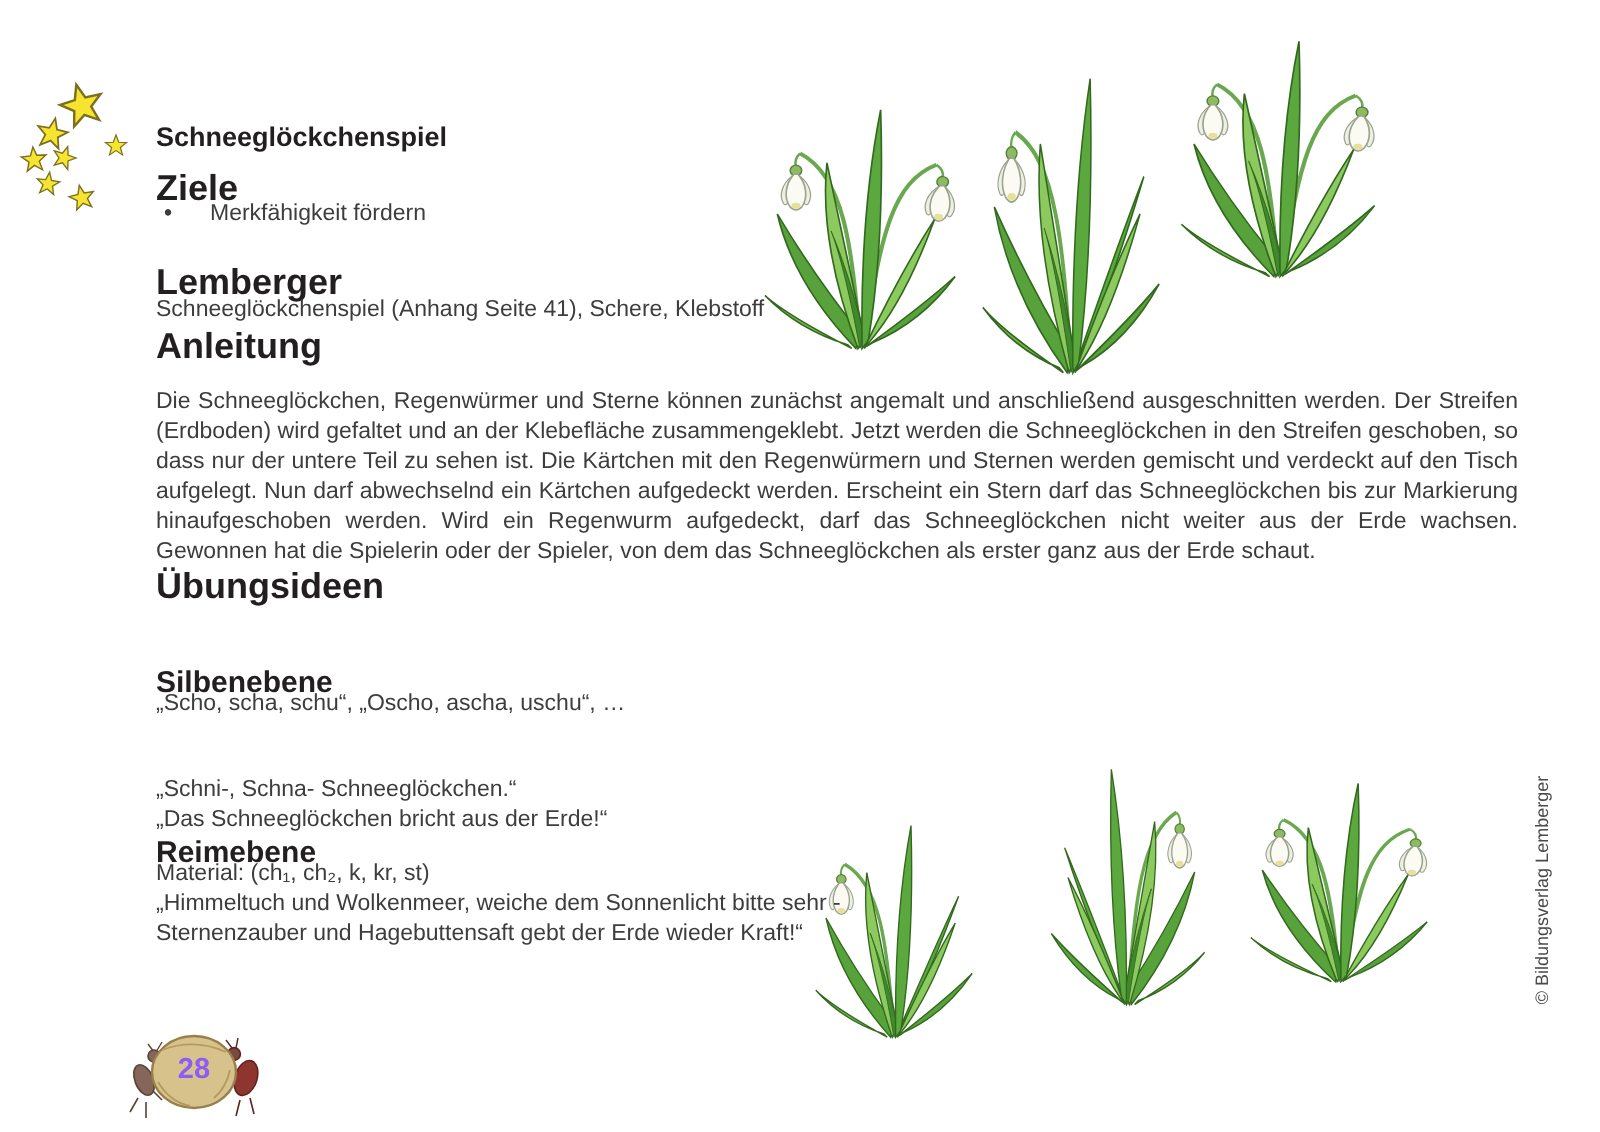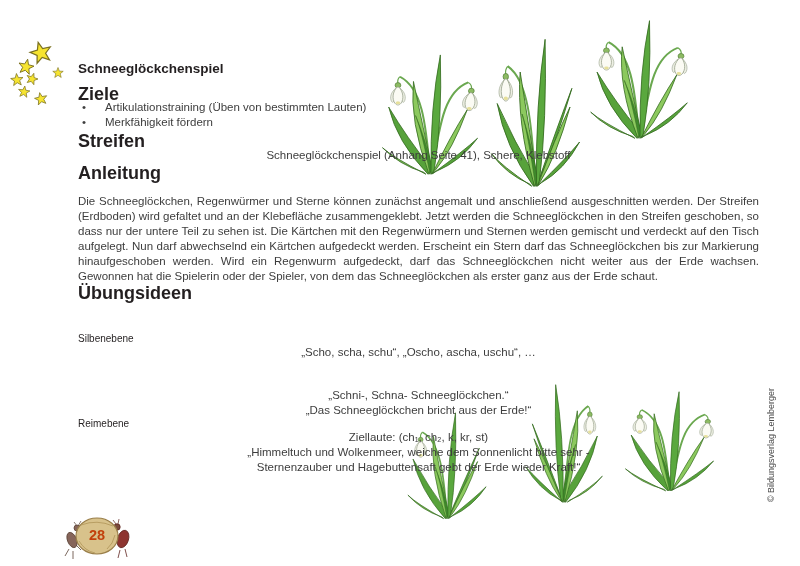--- a/index.html
+++ b/index.html
@@ -4,32 +4,32 @@
 <style>
   html,body{margin:0;padding:0;}
   body{width:800px;height:566px;background:#ffffff;overflow:hidden;
        font-family:"Liberation Sans","DejaVu Sans",sans-serif;}
   .page{position:relative;width:800px;height:484px;background:#fff;}
   .abs{position:absolute;}
   .col{left:78px;width:681px;}
   h1,h2,h3,p,ul{margin:0;padding:0;}
   .title{font-size:13.5px;font-weight:bold;color:#231f20;}
   .h2{font-size:18px;font-weight:bold;color:#231f20;}
-  .h3{font-size:10px;font-weight:normal;color:#231f20;}
-  .body{font-size:11.5px;color:#3d3d3d;line-height:15px;text-align:center;}
+  .h3{font-size:15px;font-weight:bold;color:#231f20;}
+  .body{font-size:11.5px;color:#3d3d3d;line-height:15px;}
   .just{text-align:justify;}
   ul.bullets{list-style:none;}
   ul.bullets li{position:relative;padding-left:27px;font-size:11.5px;color:#3d3d3d;line-height:15px;}
   ul.bullets li .dot{position:absolute;left:4px;top:0;color:#3d3d3d;}
   .plant{position:absolute;}
   .flip{transform:scaleX(-1);}
   .copyright{position:absolute;left:706px;top:440px;width:130px;text-align:center;
              font-size:9px;color:#4a4a4a;transform:rotate(-90deg);white-space:nowrap;}
   .pagenum{position:absolute;left:83px;top:527px;width:28px;text-align:center;
-           font-size:14.5px;font-weight:bold;color:#c2410c;}
+           font-size:14.5px;font-weight:bold;color:#8b5cf6;}
   svg{display:block;}
 </style>
 </head>
 <body>
 
 <div class="page">
 
   <svg width="0" height="0" style="position:absolute">
     <defs>
       <path id="star" d="M0,-10 L2.47,-3.4 L9.51,-3.09 L3.99,1.3 L5.88,8.09 L0,4.2 L-5.88,8.09 L-3.99,1.3 L-9.51,-3.09 L-2.47,-3.4 Z" fill="#f6e430" stroke="#7a7020" stroke-width="1.1"></path>
@@ -94,40 +94,40 @@
       <use href="#sd1"></use>
     </svg>
   <svg class="plant" style="left:612px;top:376px" width="115" height="118" viewBox="0 0 120 150" preserveAspectRatio="none">
       <use href="#sd2"></use>
     </svg>
 
   <h1 class="abs col title" style="top:61px">Schneeglöckchenspiel</h1>
 
   <h2 class="abs col h2" style="top:84px">Ziele</h2>
   <ul class="abs col bullets" style="top:100px">
-    <li><span class="dot">•</span><span>Artikulationstraining (Üben von bestimmten Lauten)</span></li>
+    <li><span class="dot">•</span></li>
     <li><span class="dot">•</span><span>Merkfähigkeit fördern</span></li>
   </ul>
 
-  <h2 class="abs col h2" style="top:131px">Streifen</h2>
+  <h2 class="abs col h2" style="top:131px">Lemberger</h2>
   <p class="abs col body" style="top:148px">Schneeglöckchenspiel (Anhang Seite 41), Schere, Klebstoff</p>
 
   <h2 class="abs col h2" style="top:163px">Anleitung</h2>
   <p class="abs col body just" style="top:194px">Die Schneeglöckchen, Regenwürmer und Sterne können zunächst angemalt und anschließend ausgeschnitten werden. Der Streifen (Erdboden) wird gefaltet und an der Klebefläche zusammengeklebt. Jetzt werden die Schneeglöckchen in den Streifen geschoben, so dass nur der untere Teil zu sehen ist. Die Kärtchen mit den Regenwürmern und Sternen werden gemischt und verdeckt auf den Tisch aufgelegt. Nun darf abwechselnd ein Kärtchen aufgedeckt werden. Erscheint ein Stern darf das Schneeglöckchen bis zur Markierung hinaufgeschoben werden. Wird ein Regenwurm aufgedeckt, darf das Schneeglöckchen nicht weiter aus der Erde wachsen. Gewonnen hat die Spielerin oder der Spieler, von dem das Schneeglöckchen als erster ganz aus der Erde schaut.</p>
 
   <h2 class="abs col h2" style="top:283px">Übungsideen</h2>
 
   <h3 class="abs col h3" style="top:333px">Silbenebene</h3>
   <p class="abs col body" style="top:345px">„Scho, scha, schu“, „Oscho, ascha, uschu“, …</p>
 
   <p class="abs col body" style="top:388px">„Schni-, Schna- Schneeglöckchen.“</p>
   <p class="abs col body" style="top:403px">„Das Schneeglöckchen bricht aus der Erde!“</p>
 
   <h3 class="abs col h3" style="top:418px">Reimebene</h3>
-  <p class="abs col body" style="top:430px">Ziellaute: (ch₁, ch₂, k, kr, st)</p>
+  <p class="abs col body" style="top:430px">Material: (ch₁, ch₂, k, kr, st)</p>
   <p class="abs col body" style="top:445px">„Himmeltuch und Wolkenmeer, weiche dem Sonnenlicht bitte sehr -</p>
   <p class="abs col body" style="top:460px">Sternenzauber und Hagebuttensaft gebt der Erde wieder Kraft!“</p>
 
   <svg class="abs" style="left:55px;top:505px" width="90" height="60" viewBox="0 0 90 60">
 
     <g stroke="#5a4236" stroke-width="0.8">
       <path d="M14,44 l-4,7 M18,46 l0,8 M21,40 l5,5" fill="none"></path>
       <path d="M22,21 l-3,-4 M23,21 l3,-5" fill="none" stroke-width="0.7"></path>
       <ellipse cx="17" cy="35" rx="4.5" ry="8" transform="rotate(-22 17 35)" fill="#86655a"></ellipse>
       <circle cx="22" cy="23" r="3" fill="#86655a"></circle>

